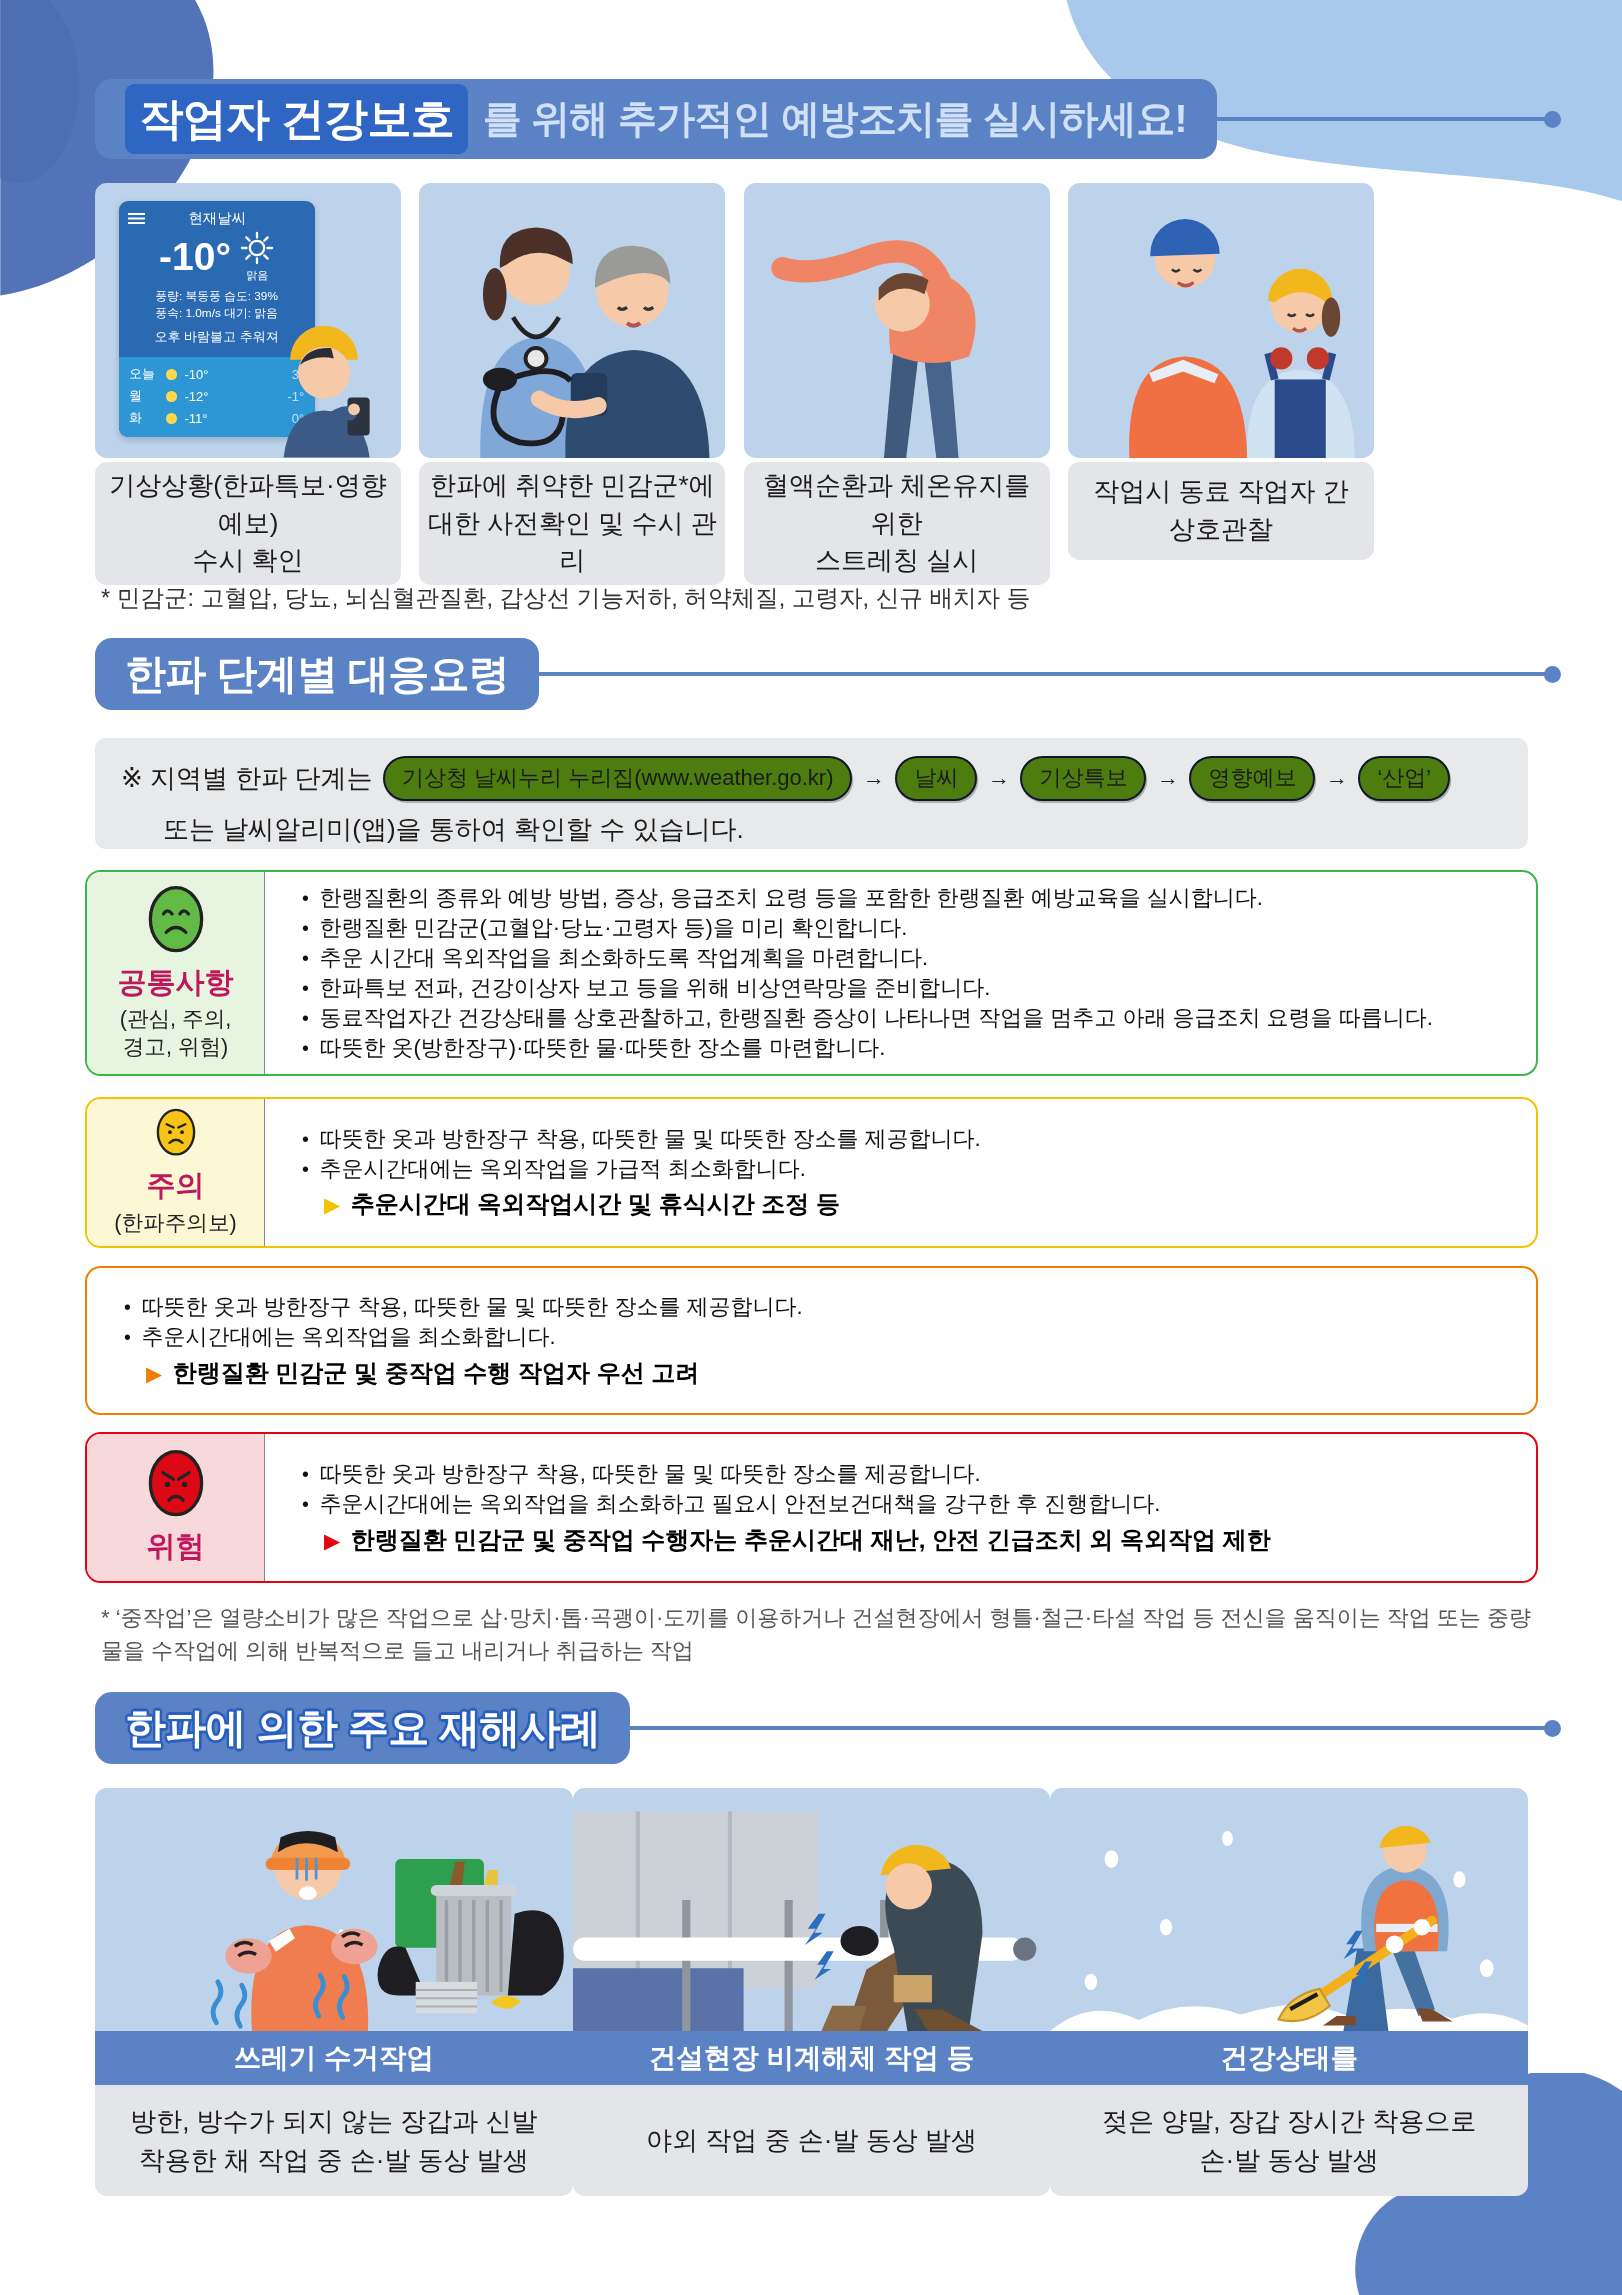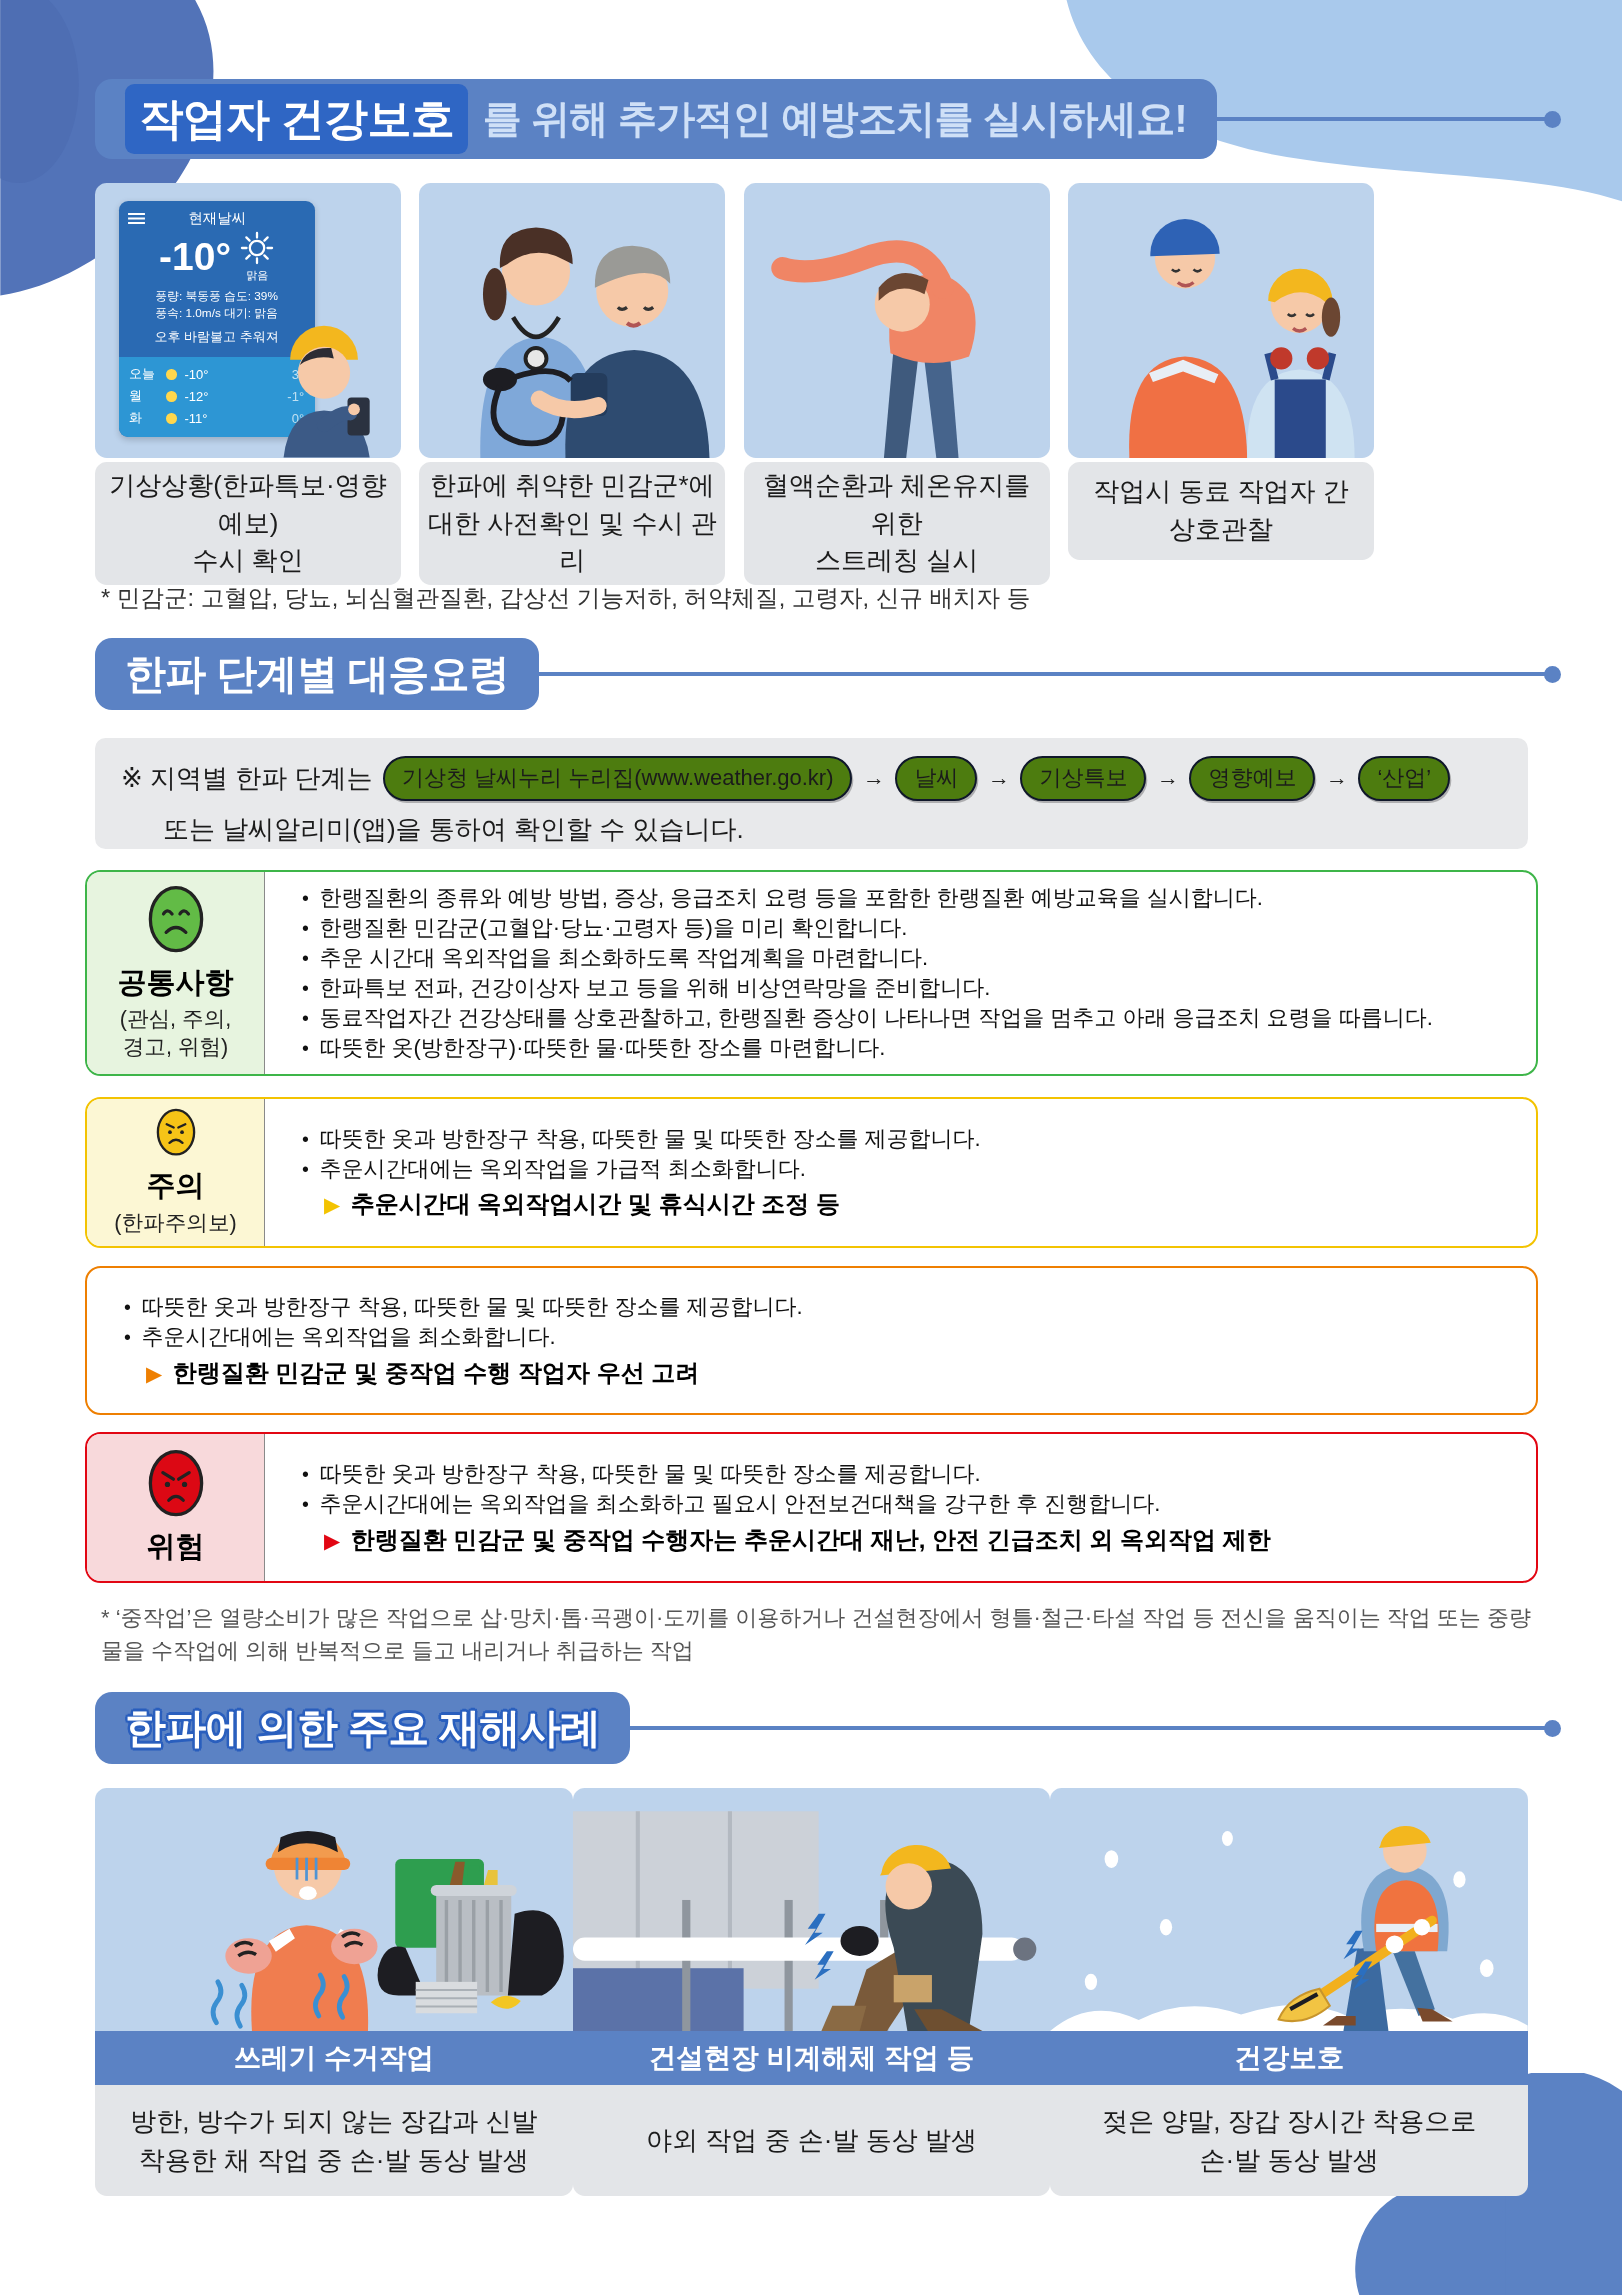--- a/index.html
+++ b/index.html
@@ -66,21 +66,21 @@
   
   .levels{position:absolute;left:85px;top:870px;width:1453px;}
   .level{display:flex;border-radius:15.7px;background:#fff;box-sizing:border-box;overflow:hidden;}
   .level.green{border:2.6px solid #3eb549;}  .level.green  .lcell{background:#e7f4df;}
   .level.yellow{border:2.6px solid #f3c301;} .level.yellow .lcell{background:#fcf7d4;}
   .level.orange{border:2.6px solid #ee7f01;} .level.orange .lcell{background:#fdecd9;}
   .level.red{border:2.6px solid #e20613;}    .level.red    .lcell{background:#f8d9db;}
   .lcell{width:178px;flex:none;border-right:1.3px solid #8a8a8a;display:flex;flex-direction:column;
       align-items:center;justify-content:center;text-align:center;padding:9.2px 5.2px;box-sizing:border-box;}
   .lcell .face{margin-bottom:9.2px;}
-  .l-label{font-size:29px;font-weight:bold;color:#000000;}
+  .l-label{font-size:29px;font-weight:bold;color:#be185d;}
   .l-sub{font-size:21.6px;color:#222;white-space:pre-line;line-height:1.3;margin-top:2.6px;}
   .rcell{flex:1;display:flex;flex-direction:column;justify-content:center;
       padding:17px 26px 17px 37px;box-sizing:border-box;}
   .bullet{display:flex;font-size:22px;line-height:30px;color:#111;}
   .bullet::before{content:"•";margin-right:10.5px;font-size:19.6px;}
   .hl-line{display:flex;align-items:baseline;font-size:24px;font-weight:bold;color:#000;
       margin:3.9px 0 0 22px;line-height:33px;}
   .hl-line::before{content:"▶";margin-right:10.5px;font-size:21px;}
   .level.yellow .hl-line::before{color:#f3c301;}
   .level.orange .hl-line::before{color:#ee7f01;}
@@ -490,19 +490,19 @@
           <path d="M395,310 q-45,10 -60,45 q40,10 75,-20z" fill="#f2c443" stroke="#c8952c" stroke-width="3"></path>
           <path d="M352,340 l40,-22" stroke="#1d1d22" stroke-width="6"></path>
           <circle cx="505" cy="245" r="13" fill="#fff"></circle>
           <circle cx="545" cy="220" r="12" fill="#fff"></circle>
           <g fill="#2b6fc0">
             <path d="M462,270 l-14,20 h10 l-14,22 l24,-16 h-11 l15,-26z"></path>
             <path d="M448,225 l-14,20 h10 l-14,22 l24,-16 h-11 l15,-26z"></path>
           </g>
         </svg>
       </div>
-      <div class="ccard-bar">건강보호</div>
+      <div class="ccard-bar">건강상태를</div>
       <div class="ccard-desc">젖은 양말, 장갑 장시간 착용으로
 손·발 동상 발생</div>
     </div>
   </div>
 </div>
 
 
 </body></html>

